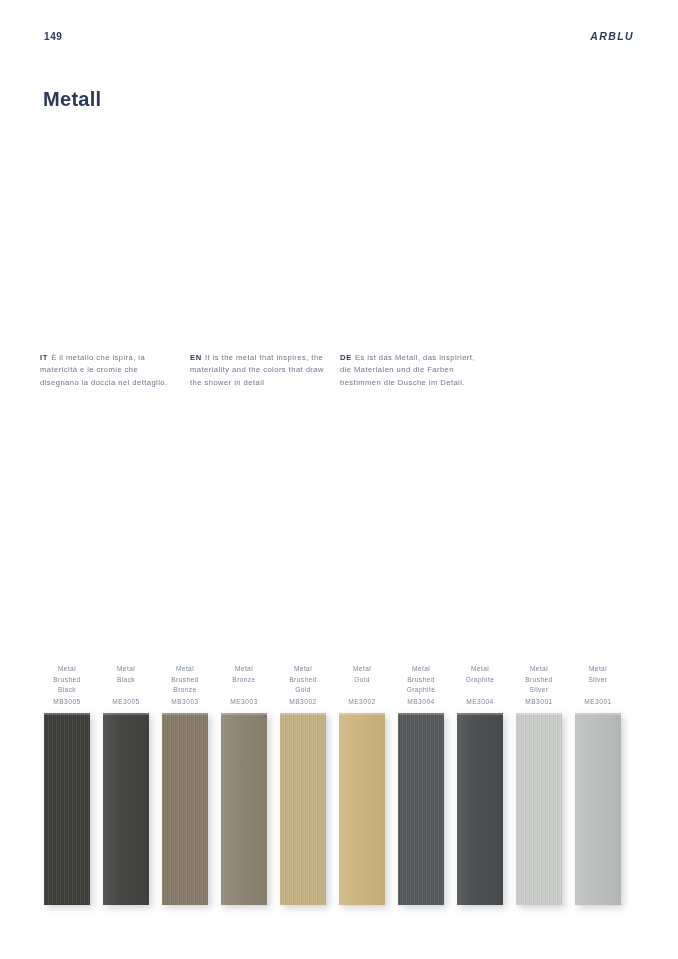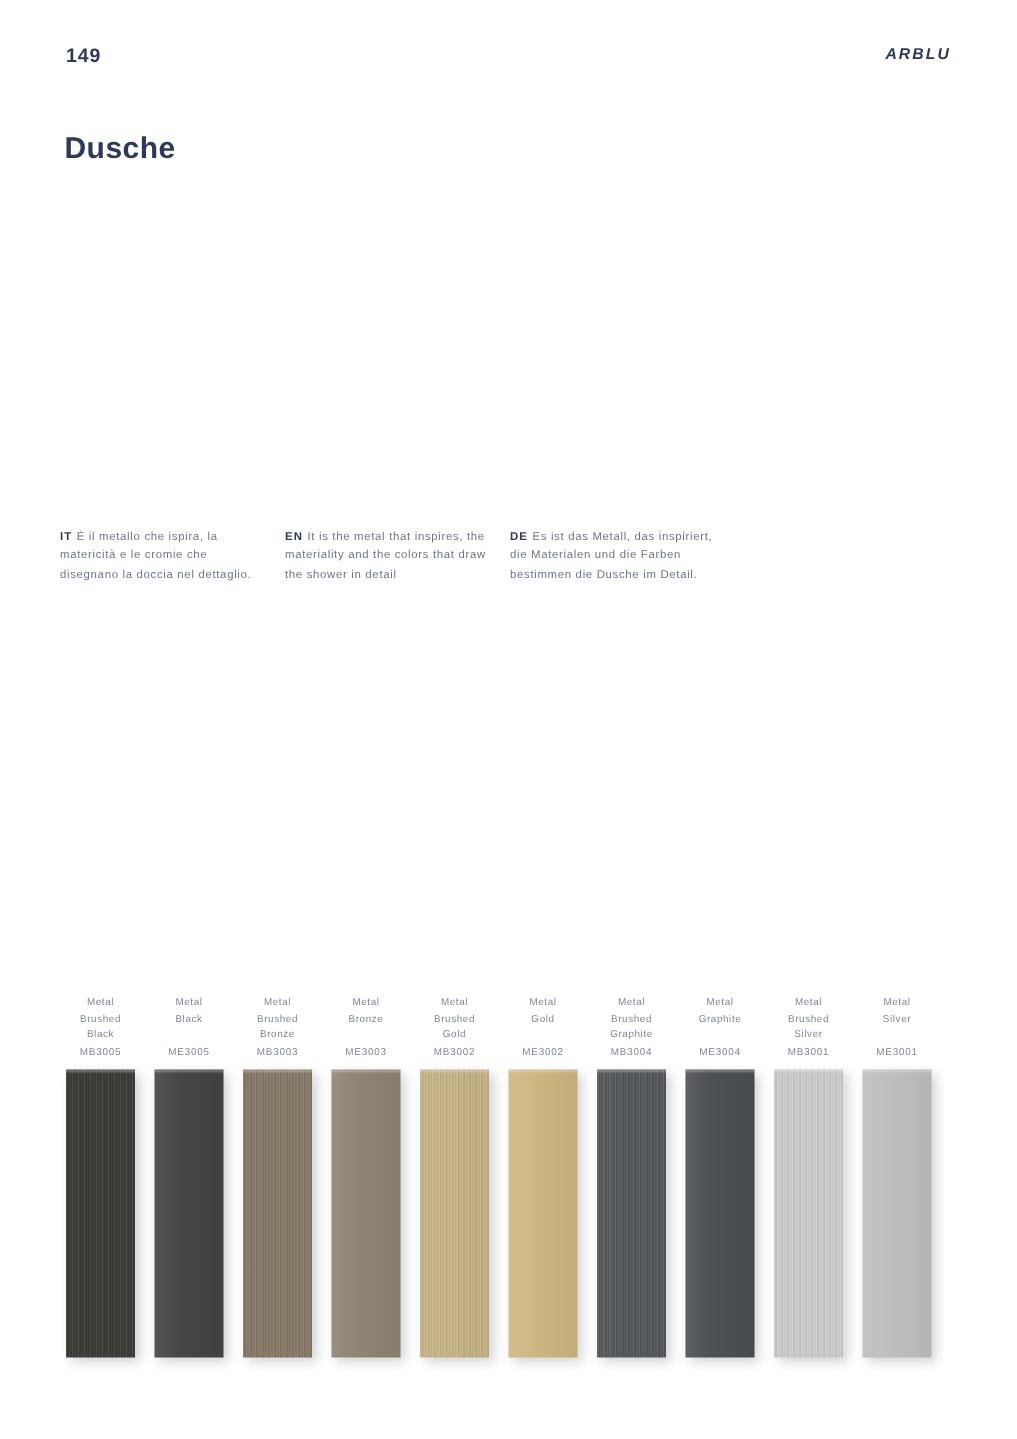--- a/index.html
+++ b/index.html
@@ -21,21 +21,21 @@
     position: absolute;
     top: 28px;
     left: 44px;
     right: 44px;
     height: 16px;
     display: flex;
     align-items: center;
     justify-content: space-between;
   }
   .folio {
-    font-size: 13px;
+    font-size: 10px;
     font-weight: bold;
     color: #2b3a5c;
     letter-spacing: 0.6px;
   }
   .brand {
     font-size: 10.5px;
     font-weight: bold;
     color: #2b3a5c;
     letter-spacing: 1.4px;
     font-style: italic;
@@ -153,21 +153,21 @@
   }
 </style>
 </head>
 <body>
 
 <div class="page-header">
   <span class="folio">149</span>
   <span class="brand">ARBLU</span>
 </div>
 
-<h1 class="page-title">Dusche</h1>
+<h1 class="page-title">Metall</h1>
 
 <div class="desc-row">
     <div class="desc-col"><span class="lang">IT</span><span>È il metallo che ispira, la matericità e le cromie che disegnano la doccia nel dettaglio.</span></div>
     <div class="desc-col"><span class="lang">EN</span><span>It is the metal that inspires, the materiality and the colors that draw the shower in detail</span></div>
     <div class="desc-col"><span class="lang">DE</span><span>Es ist das Metall, das inspiriert, die Materialen und die Farben bestimmen die Dusche im Detail.</span></div>
   </div>
 
 <div class="swatch-row">
     <div class="swatch-cell">
       <div class="swatch-label">Metal

